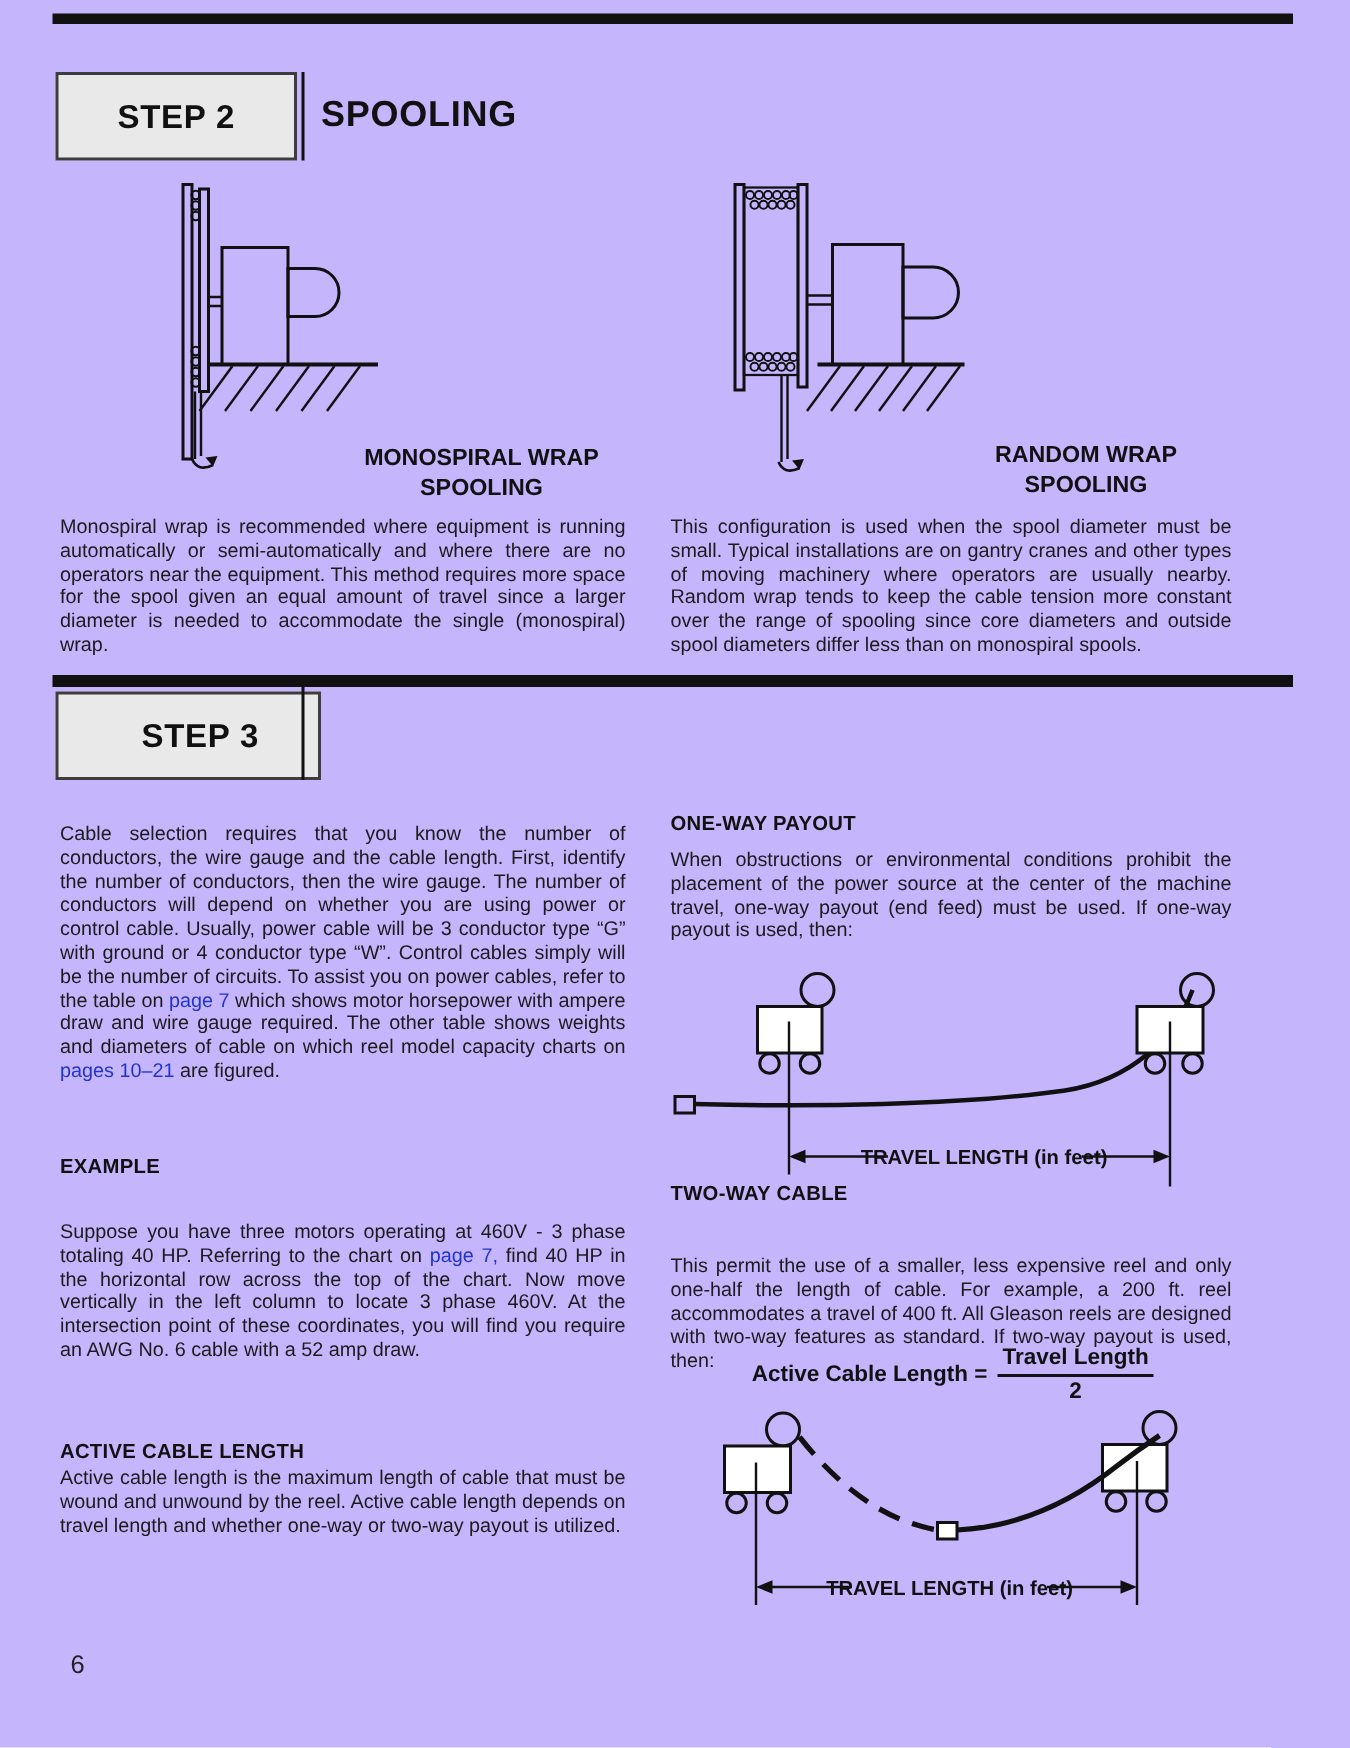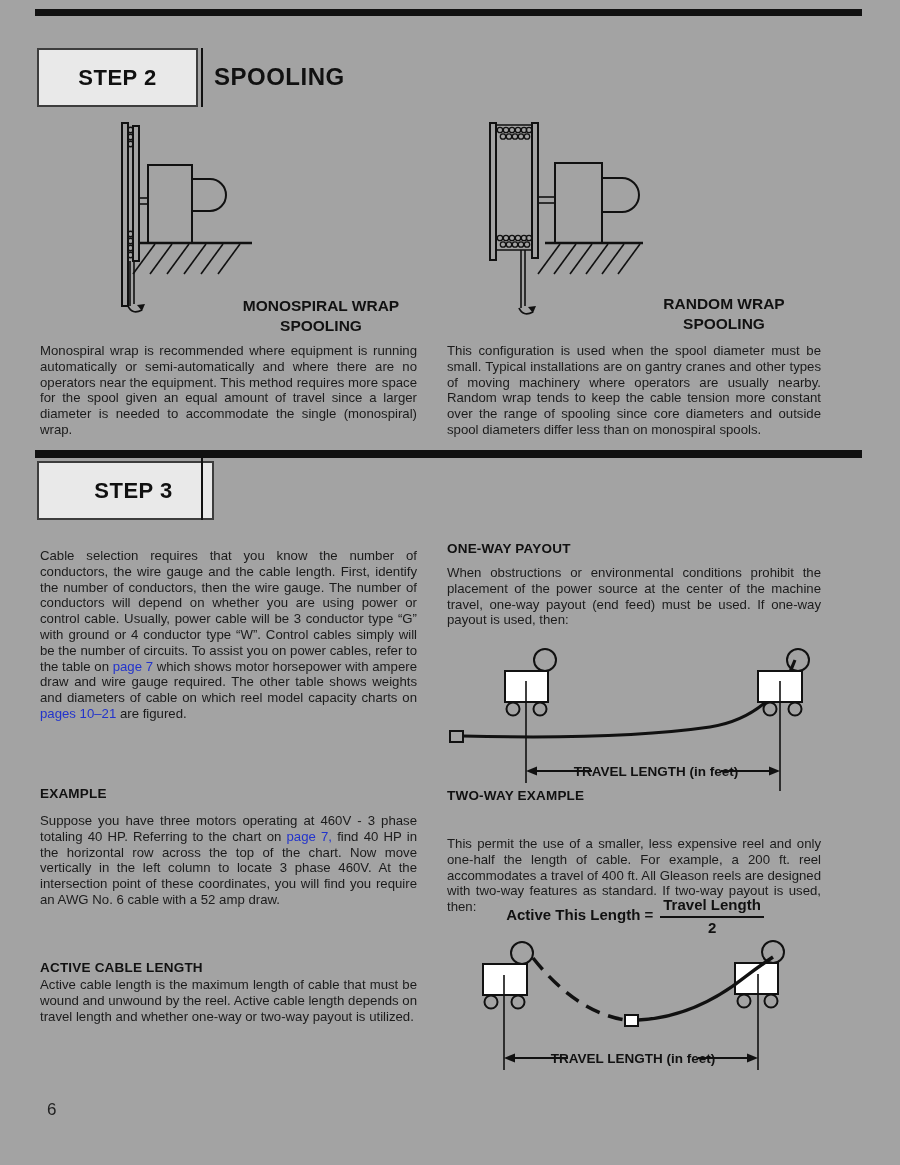--- a/index.html
+++ b/index.html
@@ -1,17 +1,17 @@
 <!DOCTYPE html>
 <html><head>
 <meta charset="utf-8">
 <style>
   html,body{margin:0;padding:0;background:#ffffff;}
   .page{
-    position:relative;width:900px;height:1165px;background:#a3a3a3;
+    position:relative;width:900px;height:1165px;background:#c4b5fd;
     font-family:"Liberation Sans",sans-serif;color:#1b1b1b;overflow:hidden;
   }
   .abs{position:absolute;}
   .bar{position:absolute;left:35px;width:827px;background:#111;}
   .step-box{
     position:absolute;left:37px;width:157px;height:55px;
     background:#e9e9e9;border:2px solid #3d3d3d;
     display:flex;align-items:center;justify-content:center;
     font-size:22px;font-weight:bold;letter-spacing:.5px;color:#111;
   }
@@ -166,21 +166,21 @@
   <div class="body-text" style="left:447px;top:343px;width:374px;">This configuration is used when the spool diameter must be small. Typical installations are on gantry cranes and other types of moving machinery where operators are usually nearby. Random wrap tends to keep the cable tension more constant over the range of spooling since core diameters and outside spool diameters differ less than on monospiral spools.</div>
 
   <div class="bar" style="top:450px;height:8px;"></div>
   <div class="step-box" style="top:461px;padding-left:16px;">
     <span>STEP 3</span>
   </div>
   <div class="step-rule" style="top:458px;height:62px;"></div>
 
   <div class="body-text" style="left:40px;top:548px;width:377px;"><span>Cable selection requires that you know the number of conductors, the wire gauge and the cable length. First, identify the number of conductors, then the wire gauge. The number of conductors will depend on whether you are using power or control cable. Usually, power cable will be 3 conductor type “G” with ground or 4 conductor type “W”. Control cables simply will be the number of circuits. To assist you on power cables, refer to the table on </span><a class="pagelink">page 7</a><span> which shows motor horsepower with ampere draw and wire gauge required. The other table shows weights and diameters of cable on which reel model capacity charts on </span><a class="pagelink">pages 10–21</a><span> are figured.</span></div>
 
-  <div class="heading" style="left:40px;top:786px;">EXAMPLE</div>
+  <div class="heading" style="left:40px;top:770px;">EXAMPLE</div>
   <div class="body-text" style="left:40px;top:813px;width:377px;"><span>Suppose you have three motors operating at 460V - 3 phase totaling 40 HP. Referring to the chart on </span><a class="pagelink">page 7,</a><span> find 40 HP in the horizontal row across the top of the chart. Now move vertically in the left column to locate 3 phase 460V. At the intersection point of these coordinates, you will find you require an AWG No. 6 cable with a 52 amp draw.</span></div>
 
   <div class="heading" style="left:40px;top:960px;">ACTIVE CABLE LENGTH</div>
   <div class="body-text" style="left:40px;top:977px;width:377px;">Active cable length is the maximum length of cable that must be wound and unwound by the reel. Active cable length depends on travel length and whether one-way or two-way payout is utilized.</div>
 
   <div class="heading" style="left:447px;top:541px;">ONE-WAY PAYOUT</div>
   <div class="body-text" style="left:447px;top:565px;width:374px;">When obstructions or environmental conditions prohibit the placement of the power source at the center of the machine travel, one-way payout (end feed) must be used. If one-way payout is used, then:</div>
 
   <svg class="abs" style="left:440px;top:643px;" width="420" height="150" viewBox="0 0 420 150">
     <g stroke="#111" fill="none" stroke-width="2">
@@ -202,25 +202,25 @@
       <line x1="340" y1="38" x2="340" y2="148" stroke-width="1.6"></line>
 
       <line x1="96" y1="128" x2="152" y2="128" stroke-width="1.8"></line>
       <line x1="281" y1="128" x2="331" y2="128" stroke-width="1.8"></line>
       <path d="M86,128 l11,-4.5 v9 z" fill="#111" stroke="none"></path>
       <path d="M340,128 l-11,-4.5 v9 z" fill="#111" stroke="none"></path>
     </g>
     <text class="dim-label" x="216" y="133" text-anchor="middle">TRAVEL LENGTH (in feet)</text>
   </svg>
 
-  <div class="heading" style="left:447px;top:788px;">TWO-WAY EXAMPLE</div>
+  <div class="heading" style="left:447px;top:788px;">TWO-WAY CABLE</div>
   <div class="body-text" style="left:447px;top:836px;width:374px;">This permit the use of a smaller, less expensive reel and only one-half the length of cable. For example, a 200 ft. reel accommodates a travel of 400 ft. All Gleason reels are designed with two-way features as standard. If two-way payout is used, then:</div>
 
   <div class="formula" style="left:447px;top:897px;width:376px;">
-    <span>Active This Length =</span><span class="frac"><span class="num">Travel Length</span><span class="den">2</span></span>
+    <span>Active Cable Length =</span><span class="frac"><span class="num">Travel Length</span><span class="den">2</span></span>
   </div>
 
   <svg class="abs" style="left:440px;top:930px;" width="420" height="150" viewBox="0 0 420 150">
     <g stroke="#111" fill="none" stroke-width="2">
 
       <circle cx="82" cy="23" r="11"></circle>
       <rect x="43" y="34" width="44" height="31" fill="#fff"></rect>
       <circle cx="51" cy="72" r="6.5"></circle>
       <circle cx="78" cy="72" r="6.5"></circle>
       <line x1="64" y1="45" x2="64" y2="140" stroke-width="1.6"></line>

